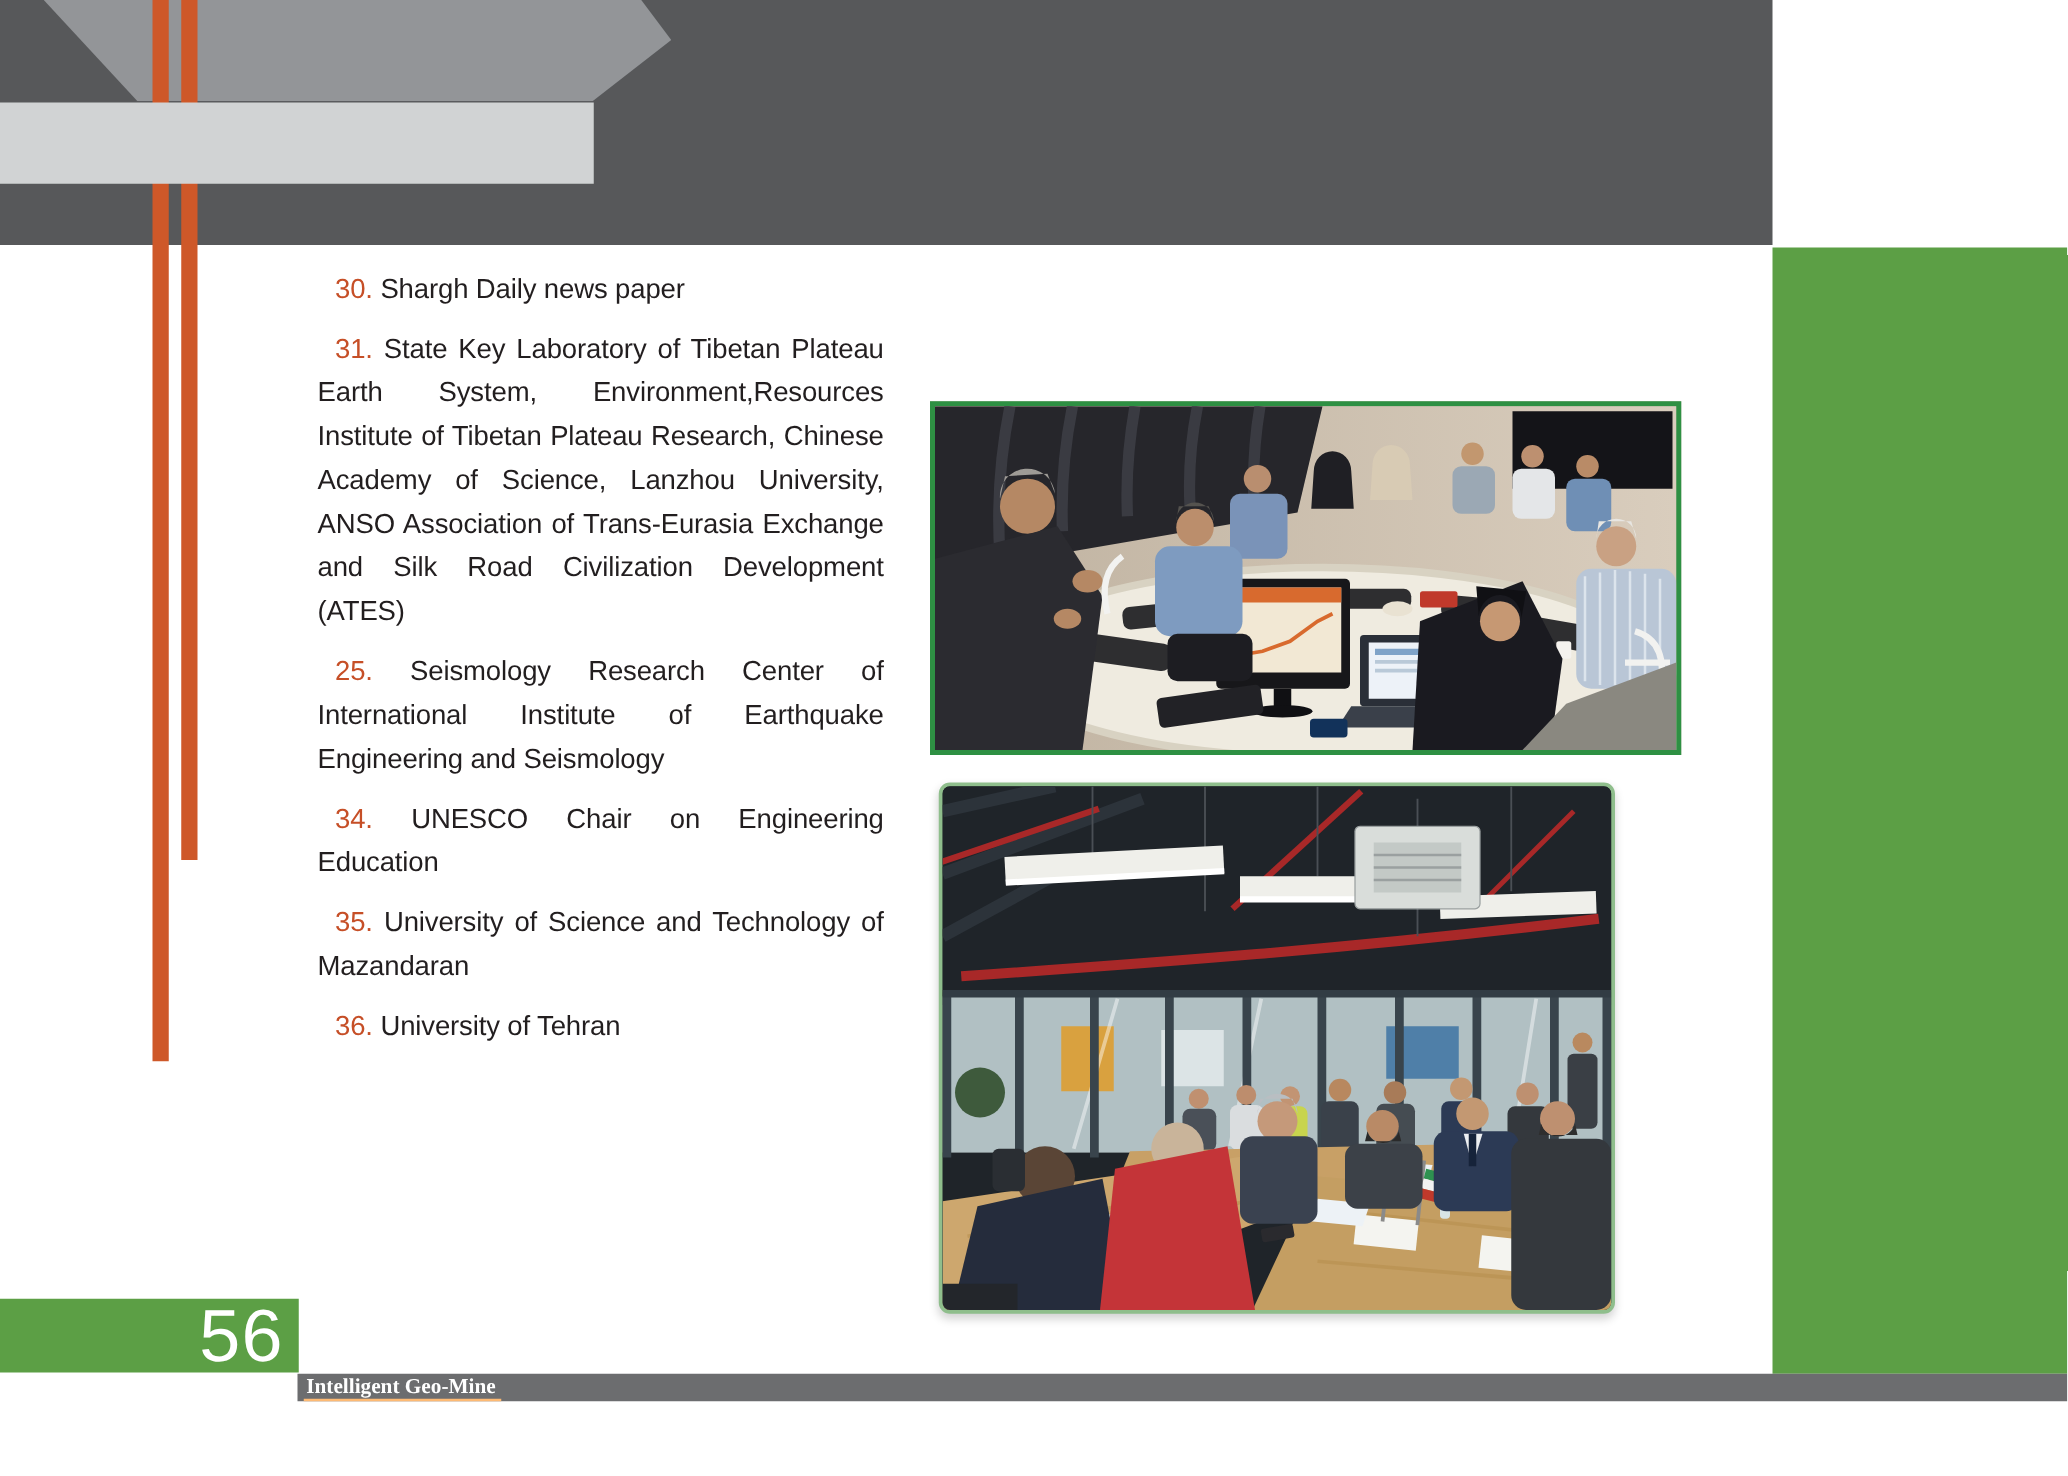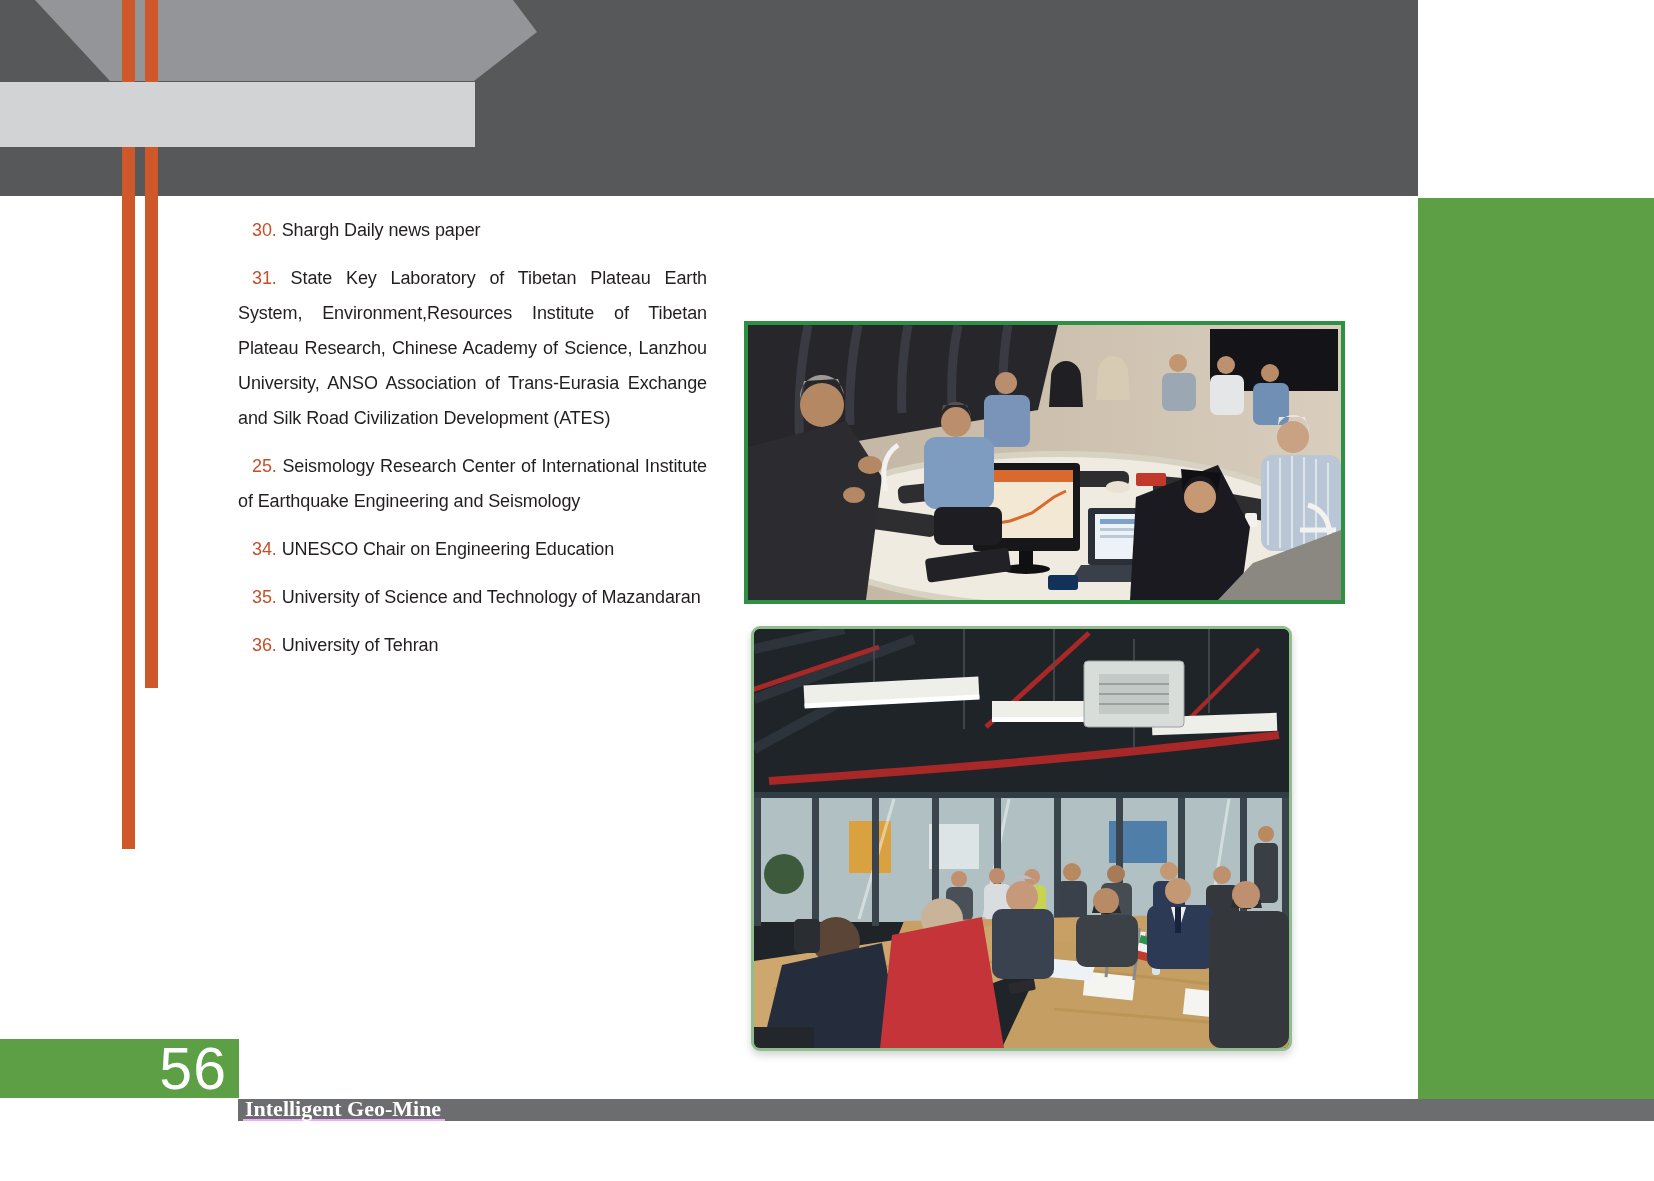--- a/index.html
+++ b/index.html
@@ -17,24 +17,24 @@
   .hdr-band   { position:absolute; left:0; top:82px; width:475px; height:65px; background:#D1D3D4; z-index:4; }
   
   .sidebar    { position:absolute; left:1418px; top:198px; width:236px; height:901px; background:#5C9F45; z-index:1; }
   
   .pageno-block { position:absolute; left:0; top:1039px; width:239px; height:59px; background:#5C9F45; z-index:5;
                   display:flex; justify-content:flex-end; align-items:center; padding-right:12px; box-sizing:border-box; }
   .pageno-block .num { color:#ffffff; font-size:59px; line-height:56px; letter-spacing:1px; }
   .footerbar  { position:absolute; left:238px; top:1099px; width:1416px; height:22px; background:#6C6D6F; z-index:4;
                 display:flex; align-items:center; }
   .footerbar .title { margin-left:5px; color:#ffffff; font-family:"Liberation Serif", serif; font-weight:bold;
-                      font-size:22px; line-height:18px; border-bottom:2px solid #f0abfc; padding:0 4px 1px 2px; }
+                      font-size:17px; line-height:18px; border-bottom:2px solid #fdba74; padding:0 4px 1px 2px; }
   
   .list { position:absolute; left:238px; top:213px; width:469px; z-index:2; }
-  .list p { margin:0 0 13px 0; font-size:18px; line-height:35px; text-align:justify;
+  .list p { margin:0 0 13px 16px; font-size:22px; line-height:35px; text-align:justify;
             text-indent:14px; color:#221E1F; letter-spacing:-0.1px; }
   .list .num { color:#C64F27; }
   
   .photo1 { position:absolute; left:744px; top:321px; width:601px; height:283px; box-sizing:border-box;
             border:4px solid #2E9043; z-index:2; background:#C9BCAB; }
   .photo2 { position:absolute; left:751px; top:626px; width:541px; height:425px; box-sizing:border-box;
             border:3px solid #8FBE8C; border-radius:9px; overflow:hidden; z-index:2; background:#1F2429;
             box-shadow:0 4px 8px rgba(0,0,0,0.18); }
   .photo1 svg, .photo2 svg { display:block; width:100%; height:100%; }
 </style>

